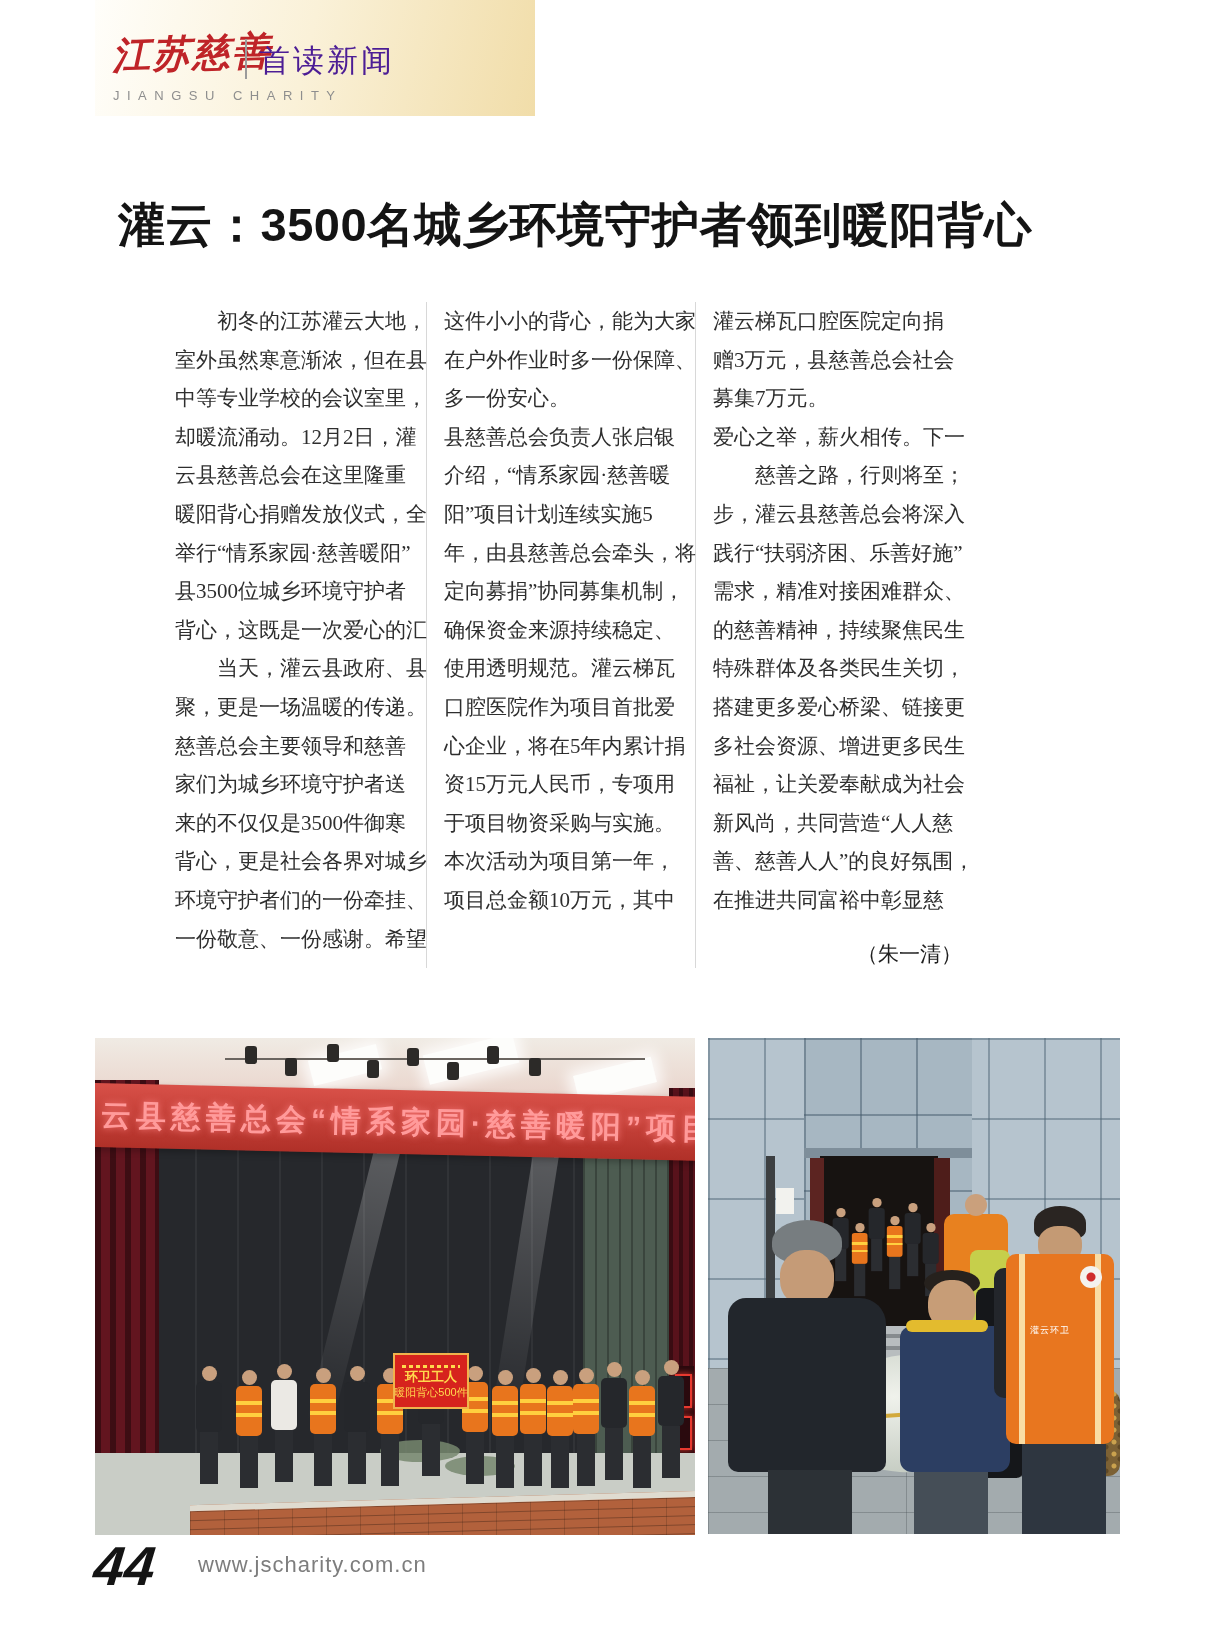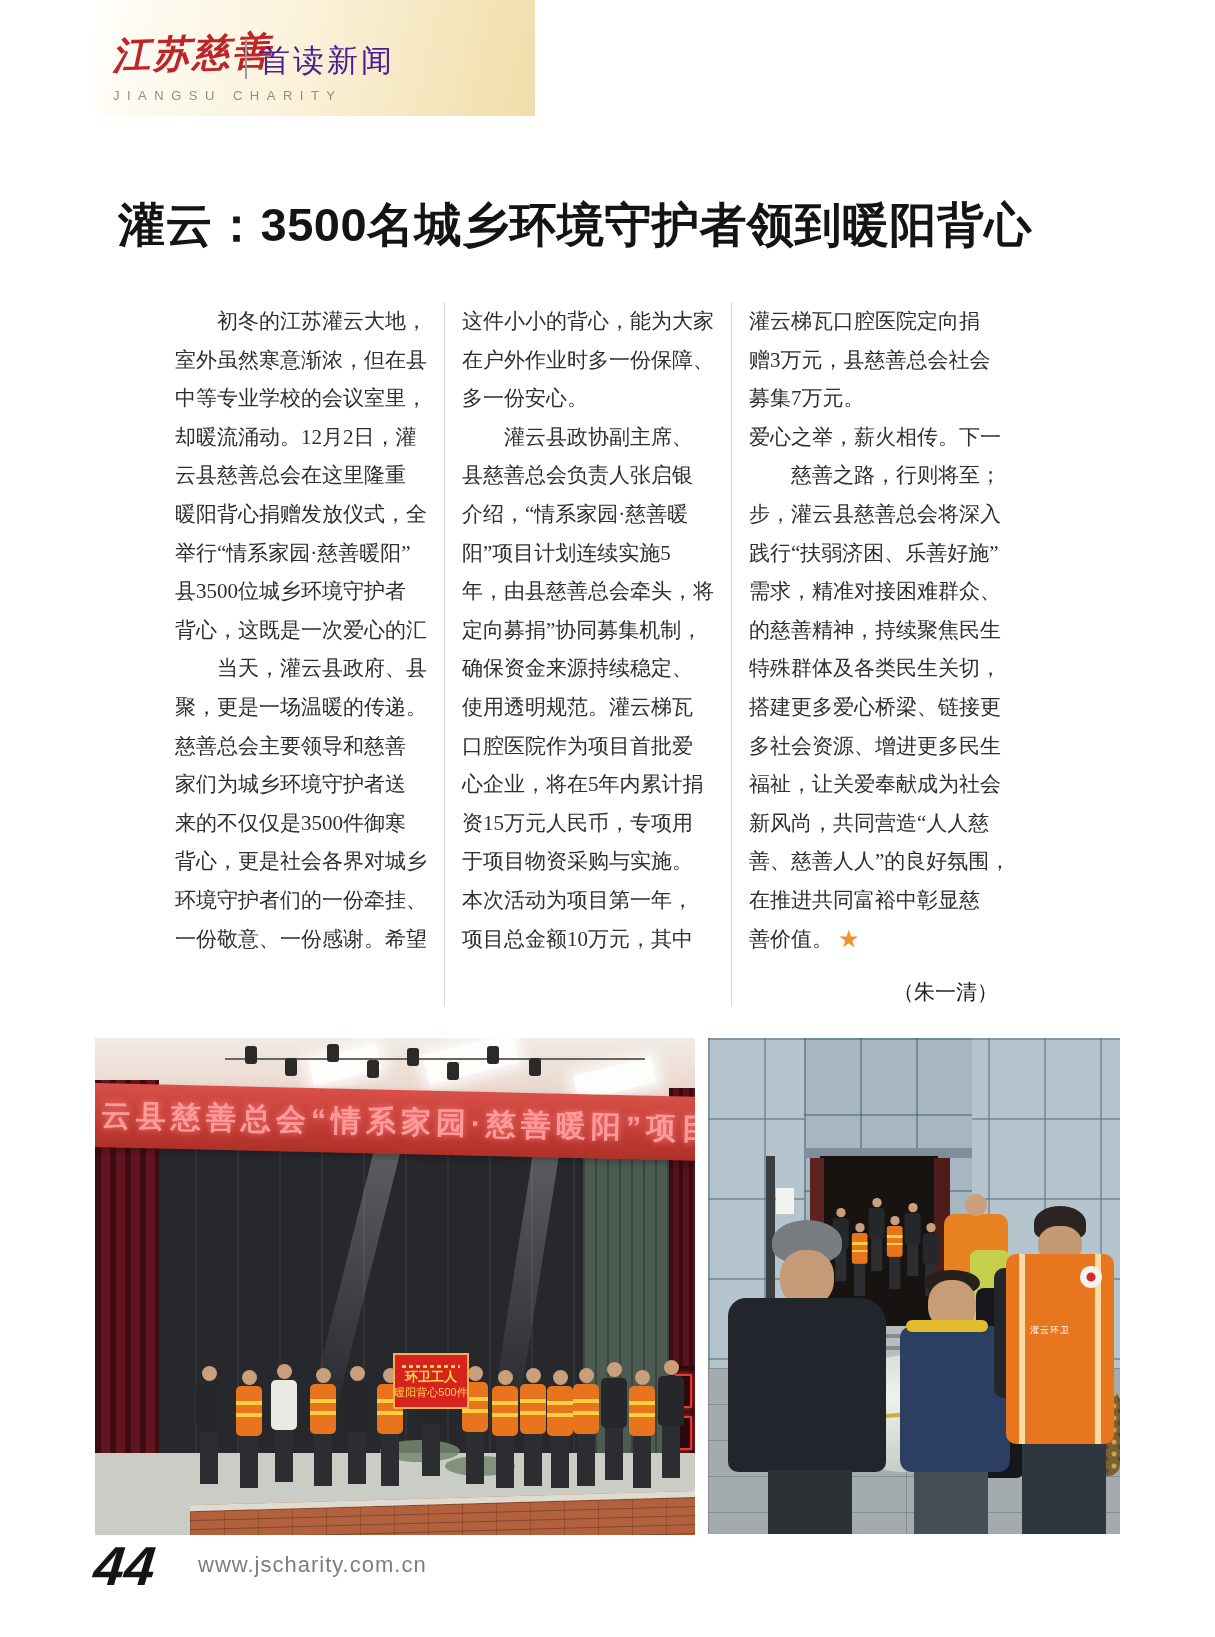--- a/index.html
+++ b/index.html
@@ -17,21 +17,21 @@
     letter-spacing:3px;font-weight:400;white-space:nowrap;}
   .logo-en{position:absolute;left:113px;top:88px;font-size:13px;color:#8e8e8e;letter-spacing:7.5px;white-space:nowrap;}
 
   
   .headline{position:absolute;left:118px;top:194px;width:1000px;font-size:47px;font-weight:bold;
     color:#141414;white-space:nowrap;letter-spacing:0.5px;}
 
   
   .article{position:absolute;left:175px;top:302px;display:flex;}
   .col{width:251px;}
-  .col-sep{border-right:1px solid #d8d8d8;padding-right:18px;}
+  .col-sep{border-right:1px solid #d8d8d8;}
   .col-pad{padding-left:17px;}
   .bline{font-family:"Liberation Serif",serif;font-size:21px;line-height:38.6px;height:38.6px;
     color:#2e2e2e;white-space:nowrap;}
   .star{color:#f0932d;}
   .byline{margin-top:20px;text-align:right;font-size:21px;color:#1e1e1e;
     font-family:"Liberation Serif",serif;padding-right:2px;}
 
   
   .page-num{position:absolute;left:94px;top:1534px;font-size:55px;font-weight:bold;
     font-style:italic;color:#141414;transform:skewX(-6deg);}
@@ -180,21 +180,20 @@
           <div class="bline">背心，更是社会各界对城乡</div>
           <div class="bline">环境守护者们的一份牵挂、</div>
           <div class="bline">一份敬意、一份感谢。希望</div>
         </div>
     </div>
     <div class="col col-sep col-pad">
       <div class="lines">
           <div class="bline">这件小小的背心，能为大家</div>
           <div class="bline">在户外作业时多一份保障、</div>
           <div class="bline">多一份安心。</div>
-          <div class="bline">　　灌云县政协副主席、</div>
           <div class="bline">县慈善总会负责人张启银</div>
           <div class="bline">介绍，“情系家园·慈善暖</div>
           <div class="bline">阳”项目计划连续实施5</div>
           <div class="bline">年，由县慈善总会牵头，将</div>
           <div class="bline">定向募捐”协同募集机制，</div>
           <div class="bline">确保资金来源持续稳定、</div>
           <div class="bline">使用透明规范。灌云梯瓦</div>
           <div class="bline">口腔医院作为项目首批爱</div>
           <div class="bline">心企业，将在5年内累计捐</div>
           <div class="bline">资15万元人民币，专项用</div>
@@ -215,21 +214,20 @@
           <div class="bline">需求，精准对接困难群众、</div>
           <div class="bline">的慈善精神，持续聚焦民生</div>
           <div class="bline">特殊群体及各类民生关切，</div>
           <div class="bline">搭建更多爱心桥梁、链接更</div>
           <div class="bline">多社会资源、增进更多民生</div>
           <div class="bline">福祉，让关爱奉献成为社会</div>
           <div class="bline">新风尚，共同营造“人人慈</div>
           <div class="bline">善、慈善人人”的良好氛围，</div>
           <div class="bline">在推进共同富裕中彰显慈</div>
         </div>
-      <div class="bline"><span>善价值。</span> <span class="star">★</span></div>
       <div class="byline">（朱一清）</div>
     </div>
   </div>
 
   <div class="photo-left">
     <div class="lp-ceiling"></div>
     <div class="lp-sky" style="left:215px;top:14px;width:70px;height:26px;"></div>
     <div class="lp-sky" style="left:330px;top:6px;width:92px;height:30px;"></div>
     <div class="lp-sky" style="left:480px;top:28px;width:80px;height:26px;"></div>
     <div class="lp-truss"></div>

